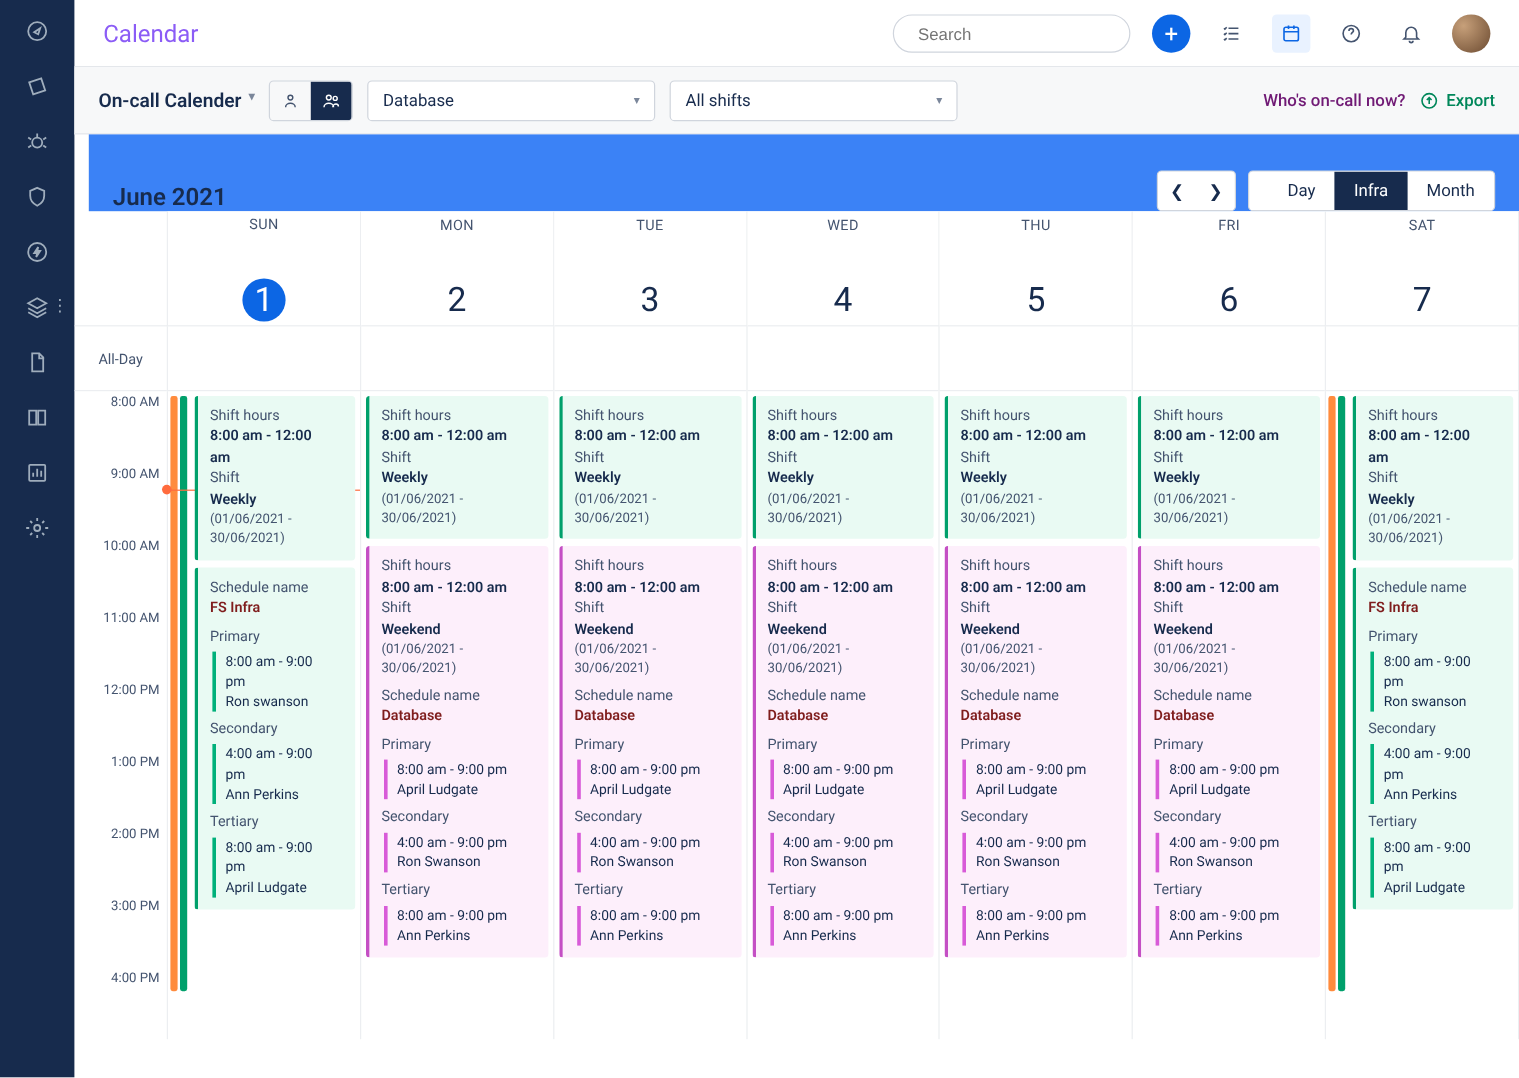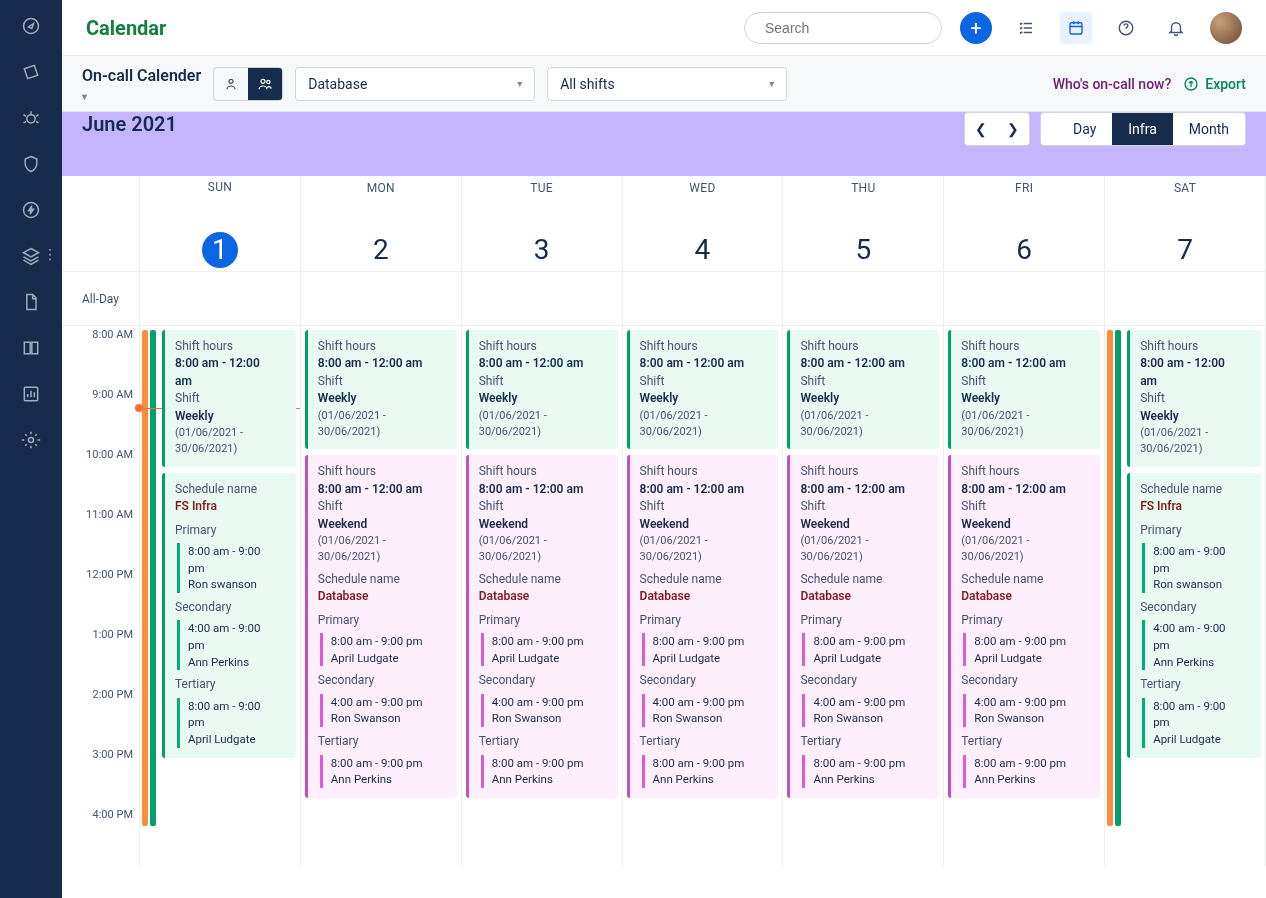--- a/index.html
+++ b/index.html
@@ -10,47 +10,47 @@
 .nav-rail { width: 62px; background: #172b4d; display: flex; flex-direction: column; align-items: center; padding-top: 14px; gap: 22px; flex-shrink: 0; }
 .nav-rail .nav-icon { width: 24px; height: 24px; display: flex; align-items: center; justify-content: center; color: #9fadbc; cursor: pointer; position: relative; }
 .nav-rail .nav-icon svg { width: 20px; height: 20px; stroke: currentColor; fill: none; stroke-width: 1.8; }
 .nav-rail .nav-icon.has-dots::after { content: "⋮"; position: absolute; right: -14px; top: 2px; font-size: 14px; color: #9fadbc; }
 
 
 .main { flex: 1; display: flex; flex-direction: column; min-width: 0; }
 
 
 .topbar { height: 56px; border-bottom: 1px solid #e4e7eb; display: flex; align-items: center; padding: 0 24px; gap: 18px; }
-.topbar .page-title { font-size: 20px; font-weight: 700; color: #15803d; }
+.topbar .page-title { font-size: 20px; font-weight: 400; color: #8b5cf6; }
 .topbar .spacer { flex: 1; }
 .search-box { width: 198px; height: 32px; border: 1px solid #d0d5dd; border-radius: 16px; display: flex; align-items: center; padding: 0 12px; gap: 8px; color: #98a2b3; }
 .search-box input { border: none; outline: none; flex: 1; font-size: 14px; background: transparent; }
 .search-box svg { width: 14px; height: 14px; stroke: #98a2b3; fill: none; stroke-width: 2; }
 .new-btn { width: 32px; height: 32px; border-radius: 50%; background: #0c66e4; color: #fff; display: flex; align-items: center; justify-content: center; font-size: 20px; cursor: pointer; }
 .top-icon { width: 32px; height: 32px; display: flex; align-items: center; justify-content: center; color: #44546f; cursor: pointer; border-radius: 4px; }
 .top-icon.active { background: #e9f2ff; color: #0c66e4; }
 .top-icon svg { width: 18px; height: 18px; stroke: currentColor; fill: none; stroke-width: 1.8; }
 .avatar { width: 32px; height: 32px; border-radius: 50%; background: radial-gradient(circle at 30% 30%, #c7a07a, #6b4a30); cursor: pointer; }
 
 
 .toolbar { height: 56px; background: #f7f8f9; border-bottom: 1px solid #e4e7eb; display: flex; align-items: center; padding: 0 20px; gap: 12px; }
-.cal-picker { font-size: 16px; font-weight: 600; color: #172b4d; display: flex; align-items: flex-start; gap: 6px; cursor: pointer; flex-direction: column; }
+.cal-picker { font-size: 16px; font-weight: 600; color: #172b4d; display: flex; align-items: flex-start; gap: 6px; cursor: pointer; }
 .caret { font-size: 10px; color: #7a869a; }
 .view-toggle { display: flex; border: 1px solid #d0d5dd; border-radius: 4px; overflow: hidden; }
 .view-toggle .vt { width: 34px; height: 32px; display: flex; align-items: center; justify-content: center; cursor: pointer; color: #44546f; }
 .view-toggle .vt.active { background: #172b4d; color: #fff; }
 .view-toggle svg { width: 16px; height: 16px; stroke: currentColor; fill: none; stroke-width: 1.8; }
 .select { height: 34px; min-width: 240px; border: 1px solid #d0d5dd; border-radius: 4px; background: #fff; display: flex; align-items: center; padding: 0 12px; justify-content: space-between; font-size: 14px; cursor: pointer; }
 .toolbar .spacer { flex: 1; }
 .link-btn { color: #701a75; font-size: 14px; font-weight: 500; cursor: pointer; }
 .export-btn { color: #00875a; font-size: 14px; font-weight: 500; display: flex; align-items: center; gap: 6px; cursor: pointer; }
 .export-btn svg { width: 16px; height: 16px; stroke: #00875a; fill: none; stroke-width: 2; }
 
 
-.subheader { height: 64px; display: flex; align-items: flex-start; padding: 0 20px; justify-content: space-between; background:#c4b5fd; }
+.subheader { height: 64px; display: flex; align-items: flex-end; padding: 0 20px; justify-content: space-between; background:#3b82f6;margin-left:12px; }
 .month-label { font-size: 20px; font-weight: 600; color: #172b4d; }
 .sub-right { display: flex; align-items: center; gap: 10px; }
 .nav-arrows { display: flex; border: 1px solid #d0d5dd; border-radius: 4px; overflow: hidden; background:#fff; }
 .nav-arrows .arr { width: 32px; height: 32px; display: flex; align-items: center; justify-content: center; cursor: pointer; font-size: 14px; }
 .range-toggle { display: flex; border: 1px solid #d0d5dd; border-radius: 4px; overflow: hidden; background:#fff;padding-left:16px; }
 .range-toggle .rt { padding: 0 16px; height: 32px; display: flex; align-items: center; cursor: pointer; font-size: 14px; }
 .range-toggle .rt.active { background: #172b4d; color: #fff; }
 
 
 .cal-scroll { flex: 1; overflow: auto; }

